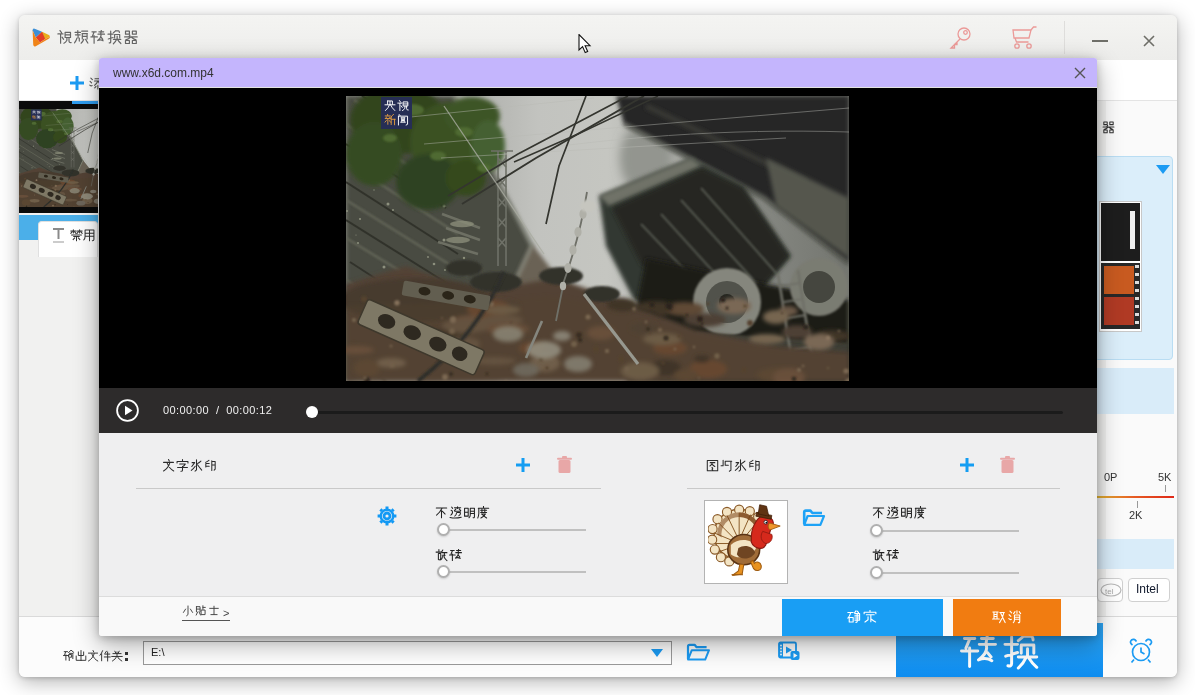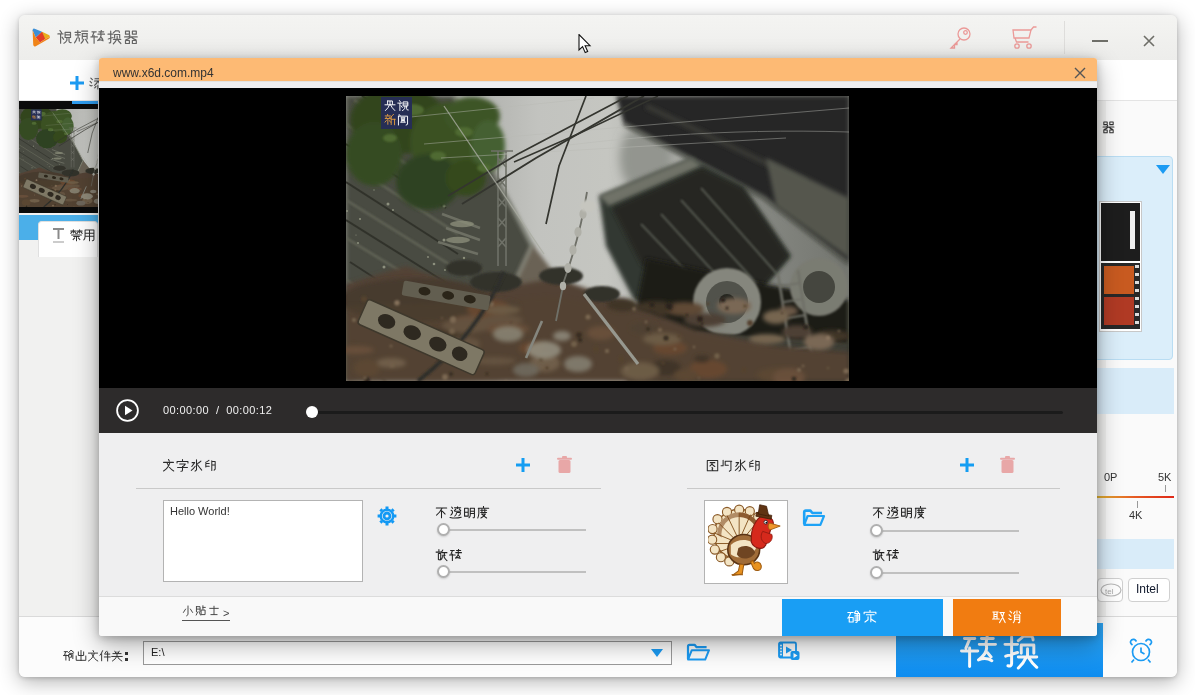--- a/index.html
+++ b/index.html
@@ -12,21 +12,21 @@
 #bluerow{left:0;top:114px;width:79px;height:25px;background:#4bafe9}
 #tab{left:19px;top:120px;width:60px;height:36px;background:#fff;border-radius:4px 4px 0 0;border:1px solid #e0e0e0;border-bottom:none}
 #rightcol{left:1087px;top:86px;width:80px;height:515px;background:#fafafa}
 #fmtpanel{left:-12px;top:55px;width:79px;height:204px;background:#dbeefa;border:1px solid #b9ddf3;border-radius:4px}
 #fmtbox{left:-7px;top:100px;width:43px;height:131px;background:#fff;border:1px solid #c8c8c8}
 .bluerow2{background:#d9ecf9}
 #botbar{left:0;top:601px;width:1158px;height:61px;background:#fcfcfc;border-top:1px solid #dadada}
 #combo{left:124px;top:24px;width:529px;height:24px;background:#fff;border:1px solid #9a9a9a}
 #convert{left:877px;top:6px;width:207px;height:55px;background:linear-gradient(#2fa7f6,#0d8cef)}
 #dlg{left:99px;top:58px;width:998px;height:578px;background:#efeff0;border-radius:3px;box-shadow:0 8px 26px rgba(0,0,0,.33),0 2px 8px rgba(0,0,0,.22);overflow:hidden}
-#dlgtitle{left:0;top:0;width:998px;height:24px;background:#fdba74;border-bottom:1px solid #e3e3e1}
+#dlgtitle{left:0;top:0;width:998px;height:30px;background:#c4b5fd;border-bottom:1px solid #e3e3e1}
 #dlgtitle span{position:absolute;left:14px;top:8px;font-size:12px;color:#333}
 #videoarea{left:0;top:30px;width:998px;height:300px;background:#000}
 #playerbar{left:0;top:330px;width:998px;height:45px;background:#2d2b2b}
 #ptime{position:absolute;left:64px;top:346px;font-size:11px;color:#f0f0f0;letter-spacing:.4px}
 #ptrack{left:213px;top:353px;width:751px;height:3px;background:#1b1b1b;border-radius:2px}
 #pthumb{left:207px;top:348px;width:12px;height:12px;background:#fff;border-radius:50%}
 #dfooter{left:0;top:538px;width:998px;height:40px;background:#f9f9f9;border-top:1px solid #dcdcdc}
 .divider{height:1px;background:#c9c9c9}
 textarea.box{position:absolute;left:64px;top:442px;width:200px;height:82px;border:1px solid #b3b3b3;background:#fff;font-family:"Liberation Sans",sans-serif;font-size:11px;color:#333;padding:4px 6px;resize:none}
 #imgbox{left:605px;top:442px;width:84px;height:84px;background:#fff;border:1px solid #b3b3b3}
@@ -557,21 +557,21 @@
 <div class="abs" style="left:-5px;top:162px;width:39px;height:66px;background:#282828"></div>
 <div class="abs" style="left:-2px;top:165px;width:30px;height:28px;background:#c85a20"></div>
 <div class="abs" style="left:-2px;top:196px;width:30px;height:28px;background:#b03a24"></div>
 <div class="abs" style="left:29px;top:164px;width:4px;height:62px;background:repeating-linear-gradient(#ddd 0 3px,#282828 3px 8px)"></div>
 <div class="abs bluerow2" style="left:-12px;top:267px;width:80px;height:46px"></div>
 <div class="abs" style="left:-2px;top:370px;font-size:11px;color:#333">0P</div>
 <div class="abs" style="left:52px;top:370px;font-size:11px;color:#333">5K</div>
 <div class="abs" style="left:59px;top:384px;width:1px;height:7px;background:#999"></div>
 <div class="abs" style="left:-12px;top:395px;width:80px;height:2px;background:linear-gradient(90deg,#e2bc32,#e65c24,#df2818)"></div>
 <div class="abs" style="left:31px;top:400px;width:1px;height:7px;background:#999"></div>
-<div class="abs" style="left:23px;top:408px;font-size:11px;color:#333">4K</div>
+<div class="abs" style="left:23px;top:408px;font-size:11px;color:#333">2K</div>
 <div class="abs bluerow2" style="left:-12px;top:438px;width:80px;height:30px"></div>
 <div class="abs" style="left:-9px;top:477px;width:26px;height:24px;background:#fff;border:1px solid #d0d0d0;border-radius:4px"></div>
 <svg class="abs" style="left:-6px;top:482px" width="22" height="14" viewBox="0 0 22 14">
           <ellipse cx="11" cy="7" rx="10" ry="6" fill="none" stroke="#b9b9b9" stroke-width="1.2"></ellipse>
           <text x="5" y="10.5" font-size="8" fill="#a8a8a8" font-family="Liberation Sans">tel</text>
         </svg>
 <div class="abs" style="left:22px;top:477px;width:42px;height:24px;background:#fff;border:1px solid #d0d0d0;border-radius:4px"></div>
 <div class="abs" style="left:30px;top:481px;font-size:12px;color:#0f172a">Intel</div>
 </div>
 <div id="botbar" class="abs">
@@ -649,21 +649,20 @@
       </svg>
 <svg class="abs" style="left:416px;top:399px" width="16" height="16" viewBox="0 0 16 16">
         <path d="M8,1 V15 M1,8 H15" stroke="#149df2" stroke-width="3"></path>
       </svg>
 <svg class="abs" style="left:458px;top:398px" width="15" height="17" viewBox="0 0 15 17" fill="#e8a7a7">
         <rect x="1.5" y="4" width="12" height="13" rx="1.5"></rect>
         <rect x="0" y="1.8" width="15" height="2" rx="1"></rect>
         <rect x="5" y="0" width="5" height="2.5" rx="1"></rect>
       </svg>
 <div class="divider abs" style="left:37px;top:430px;width:465px"></div>
-<textarea class="box" readonly="" style="">Hello World!</textarea>
 <svg class="abs" style="left:278px;top:448px" width="20" height="20" viewBox="0 0 20 20">
         <g fill="none" stroke="#1399f4">
           <circle cx="10" cy="10" r="6.3" stroke-width="2.4"></circle>
           <circle cx="10" cy="10" r="3" stroke-width="2.8"></circle>
         </g>
 <g stroke="#1399f4" stroke-width="3">
           <path d="M10,0.6 V3 M10,17 V19.4 M0.6,10 H3 M17,10 H19.4 M3.4,3.4 L5,5 M15,15 L16.6,16.6 M16.6,3.4 L15,5 M5,15 L3.4,16.6"></path>
         </g>
       </svg>
 <svg style="position:absolute;left:336px;top:448px;color:#222;opacity:1" width="56" height="13">

